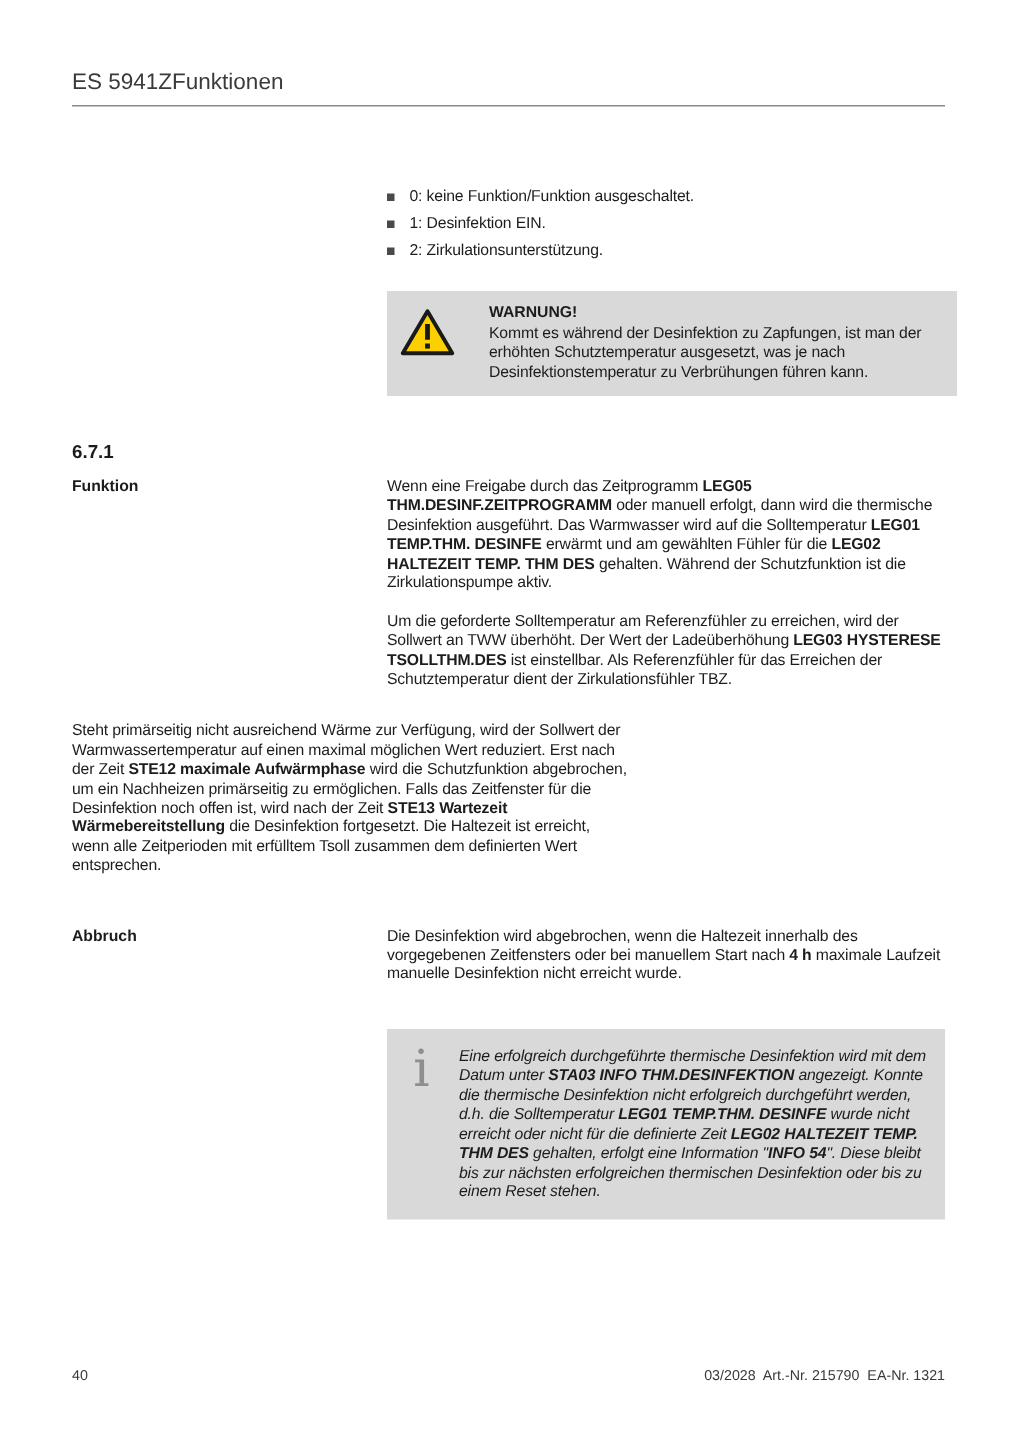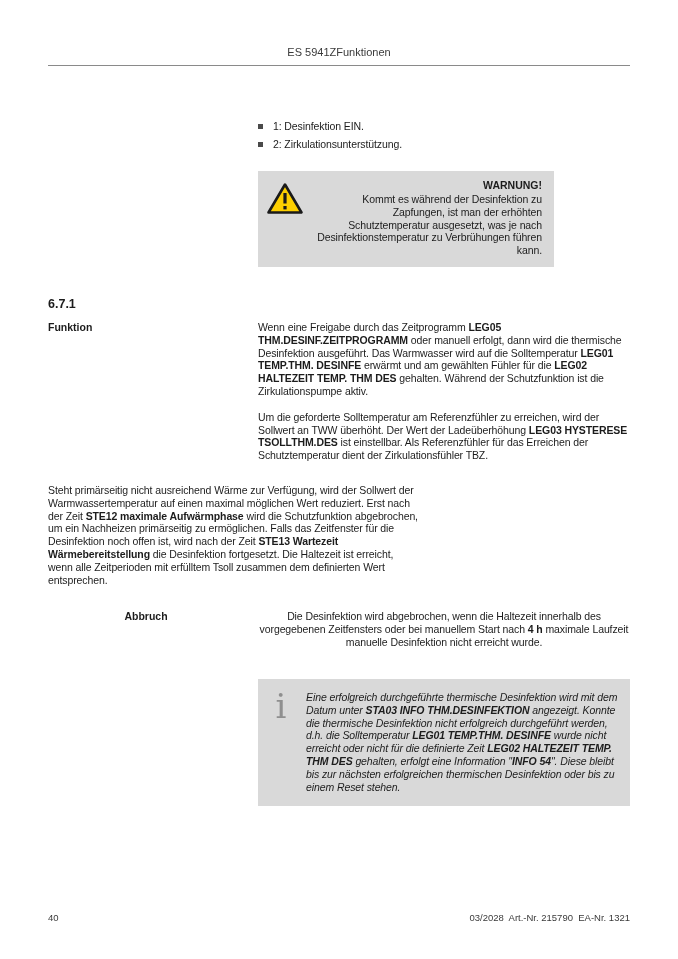--- a/index.html
+++ b/index.html
@@ -1,41 +1,41 @@
 <!DOCTYPE html>
 <html><head>
 <meta charset="utf-8">
 <style>
   html, body { margin: 0; padding: 0; background: #ffffff; }
   .page {
     width: 678px; height: 959px; background: #ffffff; position: relative;
     font-family: "Liberation Sans", "DejaVu Sans", sans-serif; color: #1c1c1c;
     padding: 46px 48px 0 48px; box-sizing: border-box; overflow: hidden;
   }
-  .header { display: flex; justify-content: center; align-items: baseline;
-    font-size: 11px; color: #3a3a3a; }
+  .header { display: flex; justify-content: flex-start; align-items: baseline;
+    font-size: 15px; color: #3a3a3a; }
   .rule { height: 0; border-top: 1px solid #8a8a8a; margin-top: 7px; }
 
   .bullets { list-style: none; margin: 54px 0 0 210px; padding: 0;
     font-size: 10.5px; line-height: 13px; letter-spacing: -0.1px; }
   .bullet-item { display: flex; align-items: center; margin-bottom: 5px; }
   .sq { width: 5px; height: 5px; background: #4a4a4a; margin-right: 10px; flex: none; }
 
-  .warnbox { margin: 20px 0 0 210px; width: 296px; background: #d9d9d9;
-    padding: 8px 12px 10px 8px; display: flex; gap: 10px; box-sizing: border-box; text-align: right; }
+  .warnbox { margin: 20px 0 0 210px; width: 380px; background: #d9d9d9;
+    padding: 8px 12px 10px 8px; display: flex; gap: 22px; box-sizing: border-box; }
   .warn-icon { flex: none; margin-top: 3px; }
   .warn-title { font-weight: bold; font-size: 10.5px; line-height: 13px; margin-bottom: 1px; }
   .warn-body { font-size: 10.5px; line-height: 12.8px; letter-spacing: -0.1px; }
 
   .heading { display: flex; margin-top: 30px; font-weight: bold; font-size: 12.5px; }
   .h-num { width: 42px; flex: none; }
 
   .row { display: flex; margin-top: 10px; }
   .row.gap-lg { margin-top: 22px; }
-  .row.gap-xl { margin-top: 24px; text-align: center; }
+  .row.gap-xl { margin-top: 34px; }
   .label { width: 210px; flex: none; font-weight: bold; font-size: 10.5px;
     line-height: 12.8px; padding-right: 14px; box-sizing: border-box; }
   .text { width: 372px; font-size: 10.5px; line-height: 12.8px; letter-spacing: -0.1px; }
   .text p { margin: 0; }
   .text p + p { margin-top: 13px; }
   .b { font-weight: bold; }
 
   .infobox { margin: 30px 0 0 210px; width: 372px; background: #d9d9d9;
     padding: 12px 12px 12px 10px; display: flex; gap: 12px; box-sizing: border-box; }
   .info-icon { flex: none; width: 26px; text-align: center;
@@ -53,20 +53,24 @@
 
 <div class="page">
 
   <div class="header">
     <span>ES 5941Z</span>
     <span>Funktionen</span>
   </div>
   <div class="rule"></div>
 
   <ul class="bullets">
+    <li class="bullet-item">
+      <span class="sq"></span>
+      <span>0: keine Funktion/Funktion ausgeschaltet.</span>
+    </li>
     <li class="bullet-item">
       <span class="sq"></span>
       <span>1: Desinfektion EIN.</span>
     </li>
     <li class="bullet-item">
       <span class="sq"></span>
       <span>2: Zirkulationsunterstützung.</span>
     </li>
   </ul>
 

